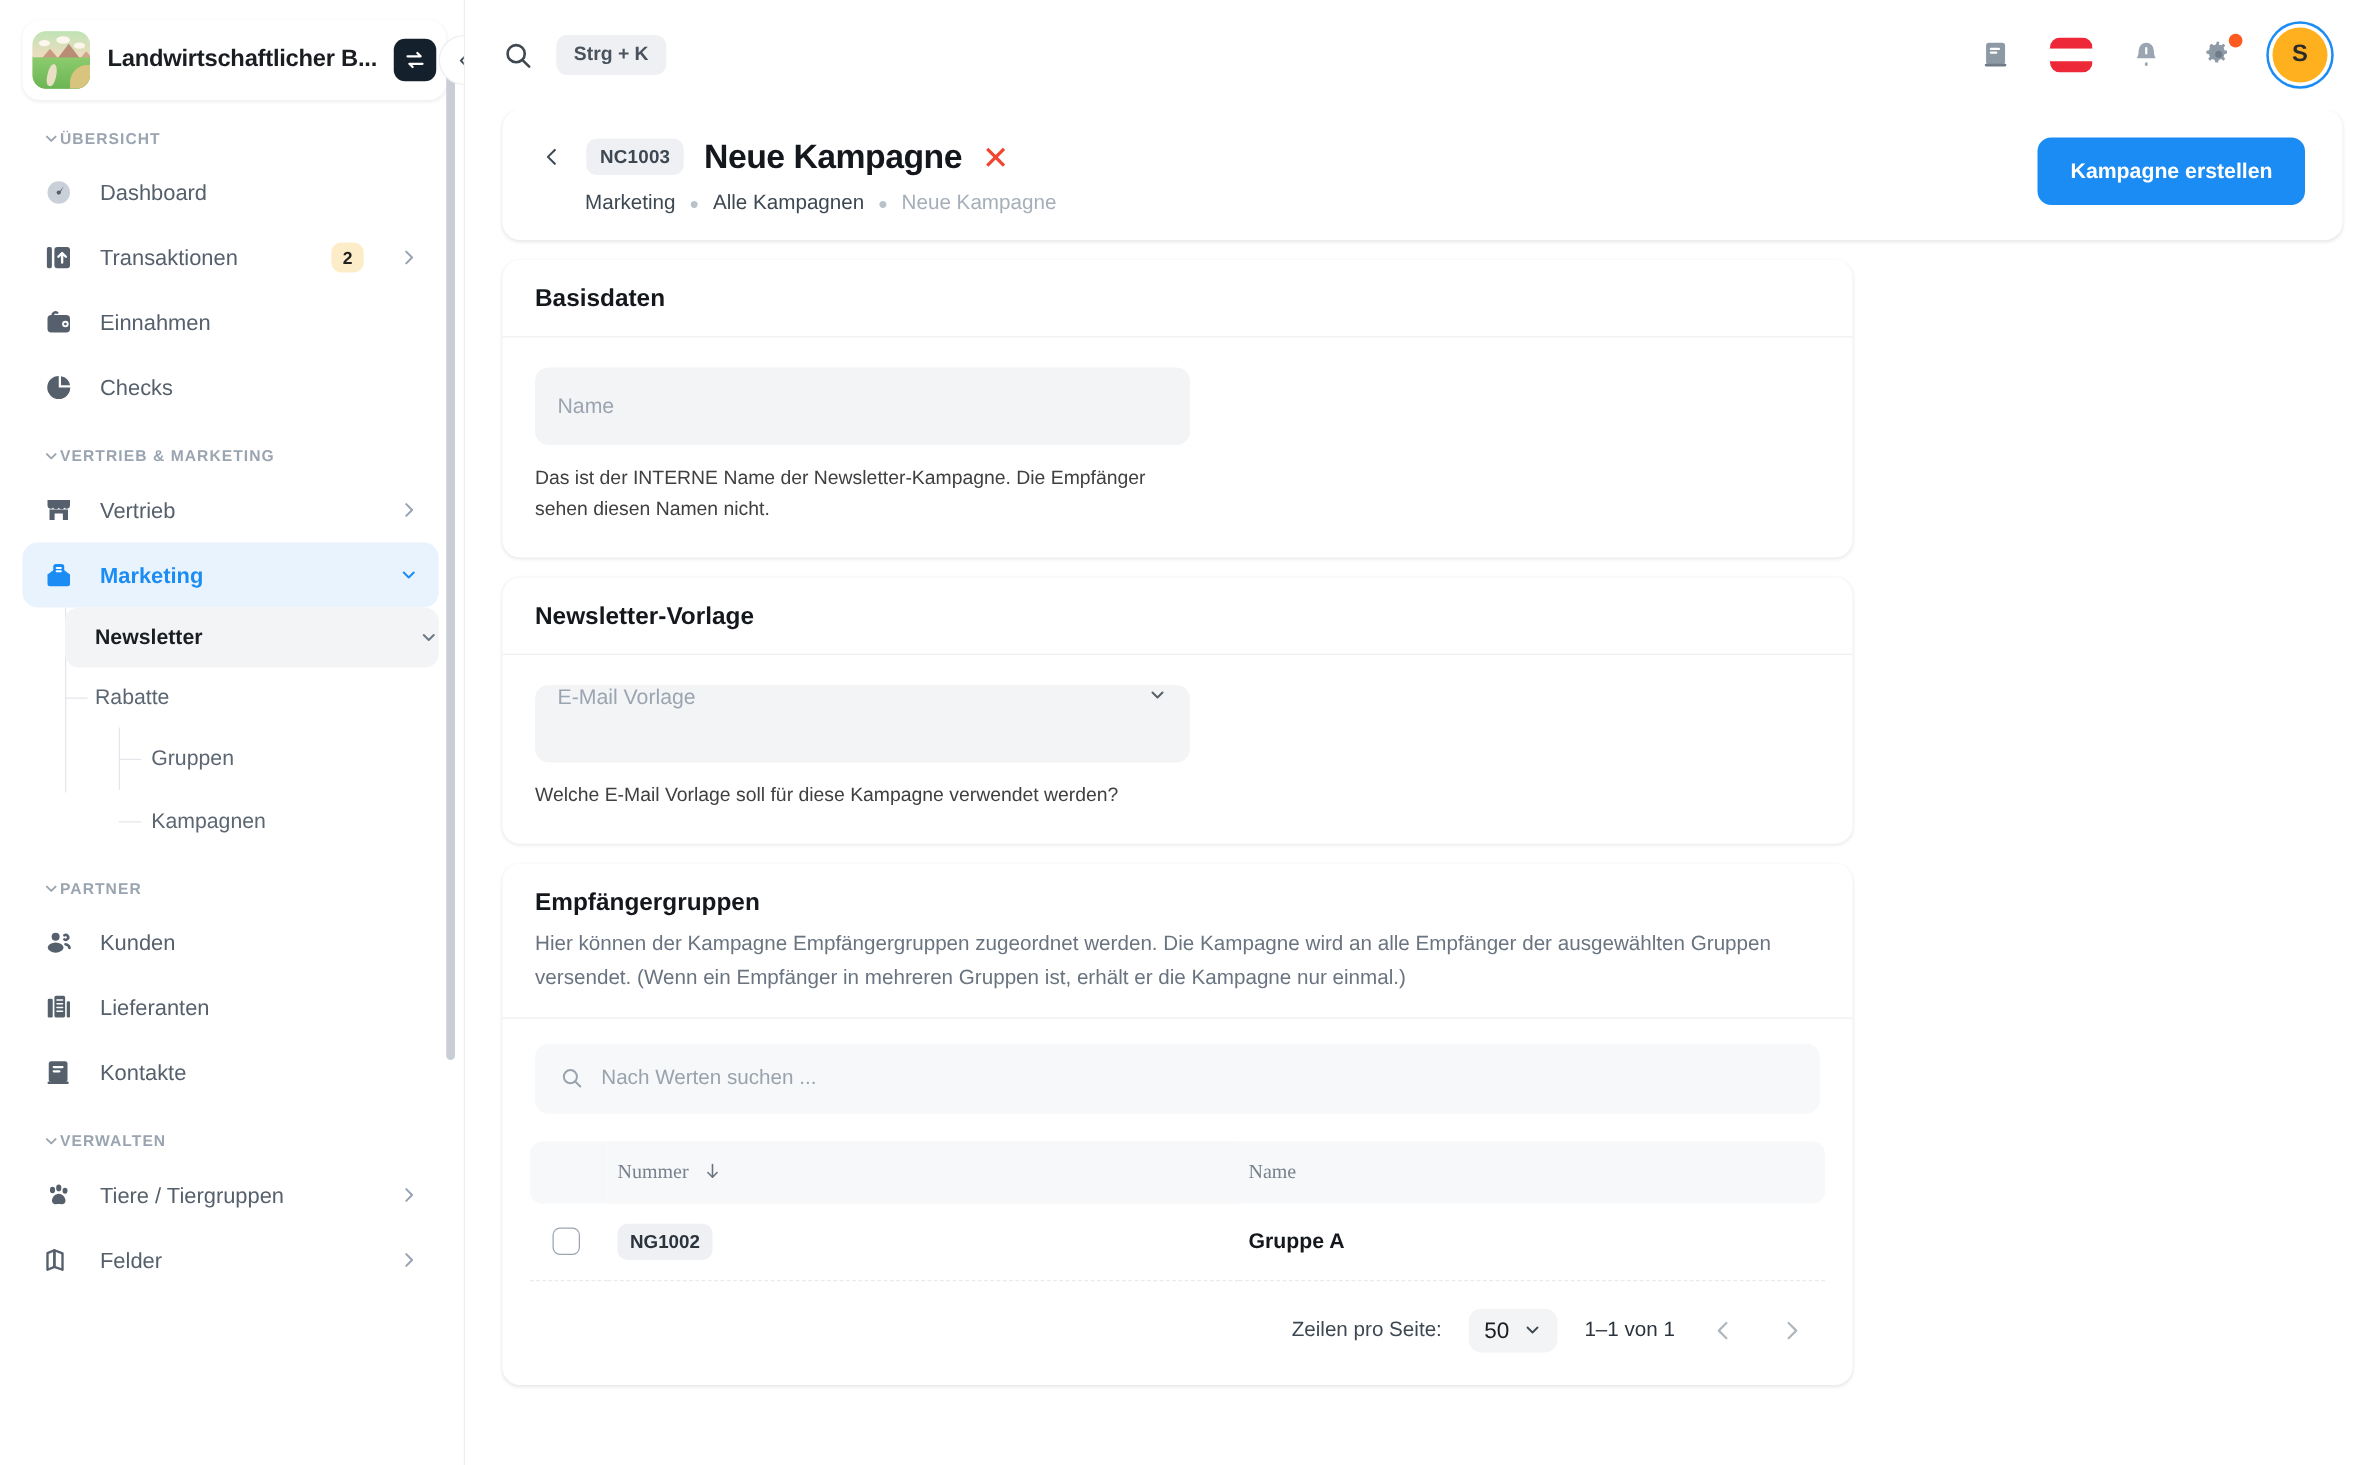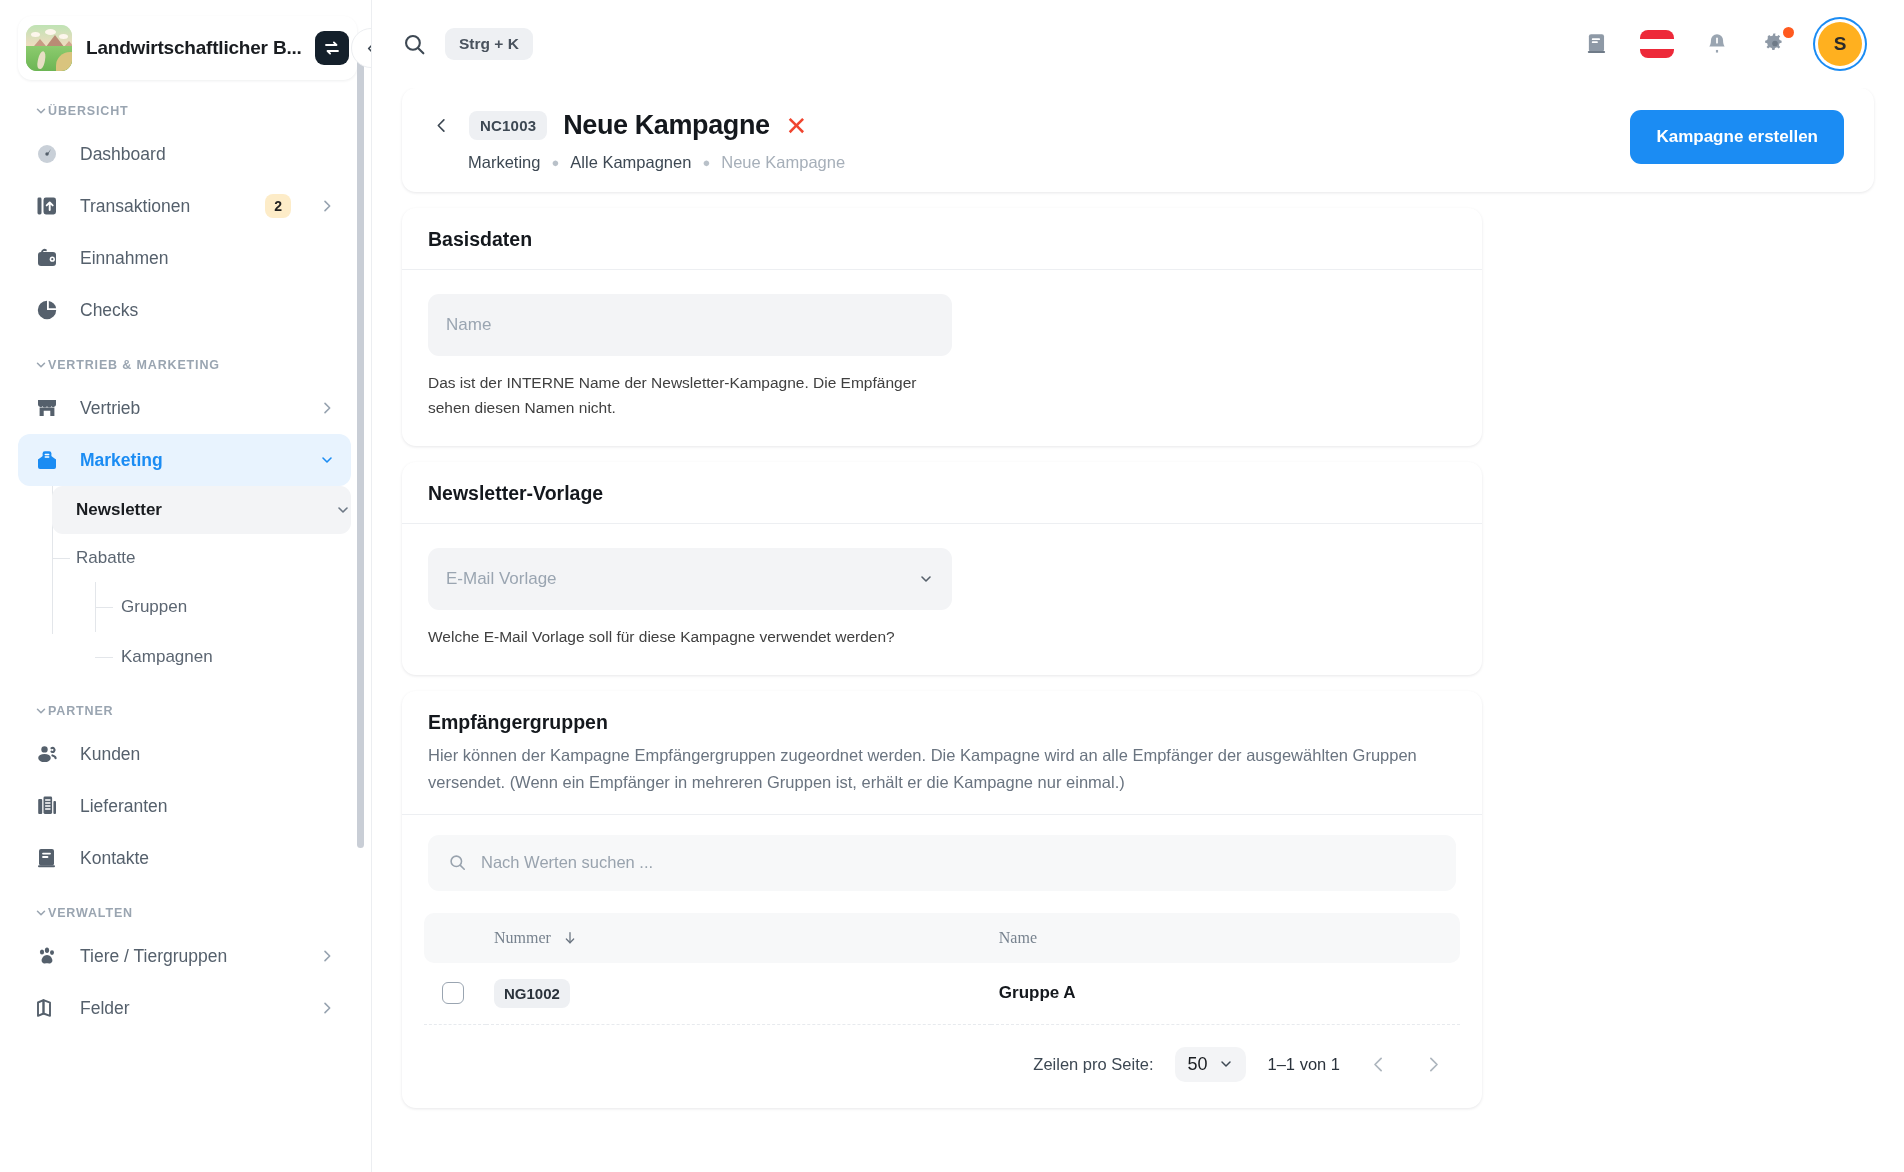--- a/index.html
+++ b/index.html
@@ -171,21 +171,21 @@
   .section-sub { font-size: 16.5px; color: #6a7480; line-height: 1.62; margin-top: 8px; max-width: 1020px;}
   .section-body { padding: 24px 26px 26px 26px; }
   .field-input {
     width: 524px; height: 62px; background: #f3f4f6; border: none; border-radius: 11px;
     padding: 0 18px; font-size: 17px; color: #2b333c;
     font-family: "Liberation Sans", sans-serif;
   }
   .field-input::placeholder { color: #9aa5b1; }
   .select-box {
     width: 524px; height: 62px; background: #f3f4f6; border-radius: 11px;
-    display: flex; align-items: center; padding: 0 18px; font-size: 17px; color: #9aa5b1;
+    display: flex; align-items: flex-start; padding: 0 18px; font-size: 17px; color: #9aa5b1;
   }
   .select-box .caret { margin-left: auto; color: #56606b; }
   .field-help { font-size: 15.5px; color: #404040; line-height: 1.62; margin-top: 14px; max-width: 520px; }
 
   .table-area { padding: 20px 22px 0 22px; }
   .table-search {
     height: 56px; background: #f7f8f9; border-radius: 11px;
     display: flex; align-items: center; gap: 14px; padding: 0 20px;
     font-size: 16.5px; color: #99a3ae; margin: 0 4px 22px 4px;
   }

